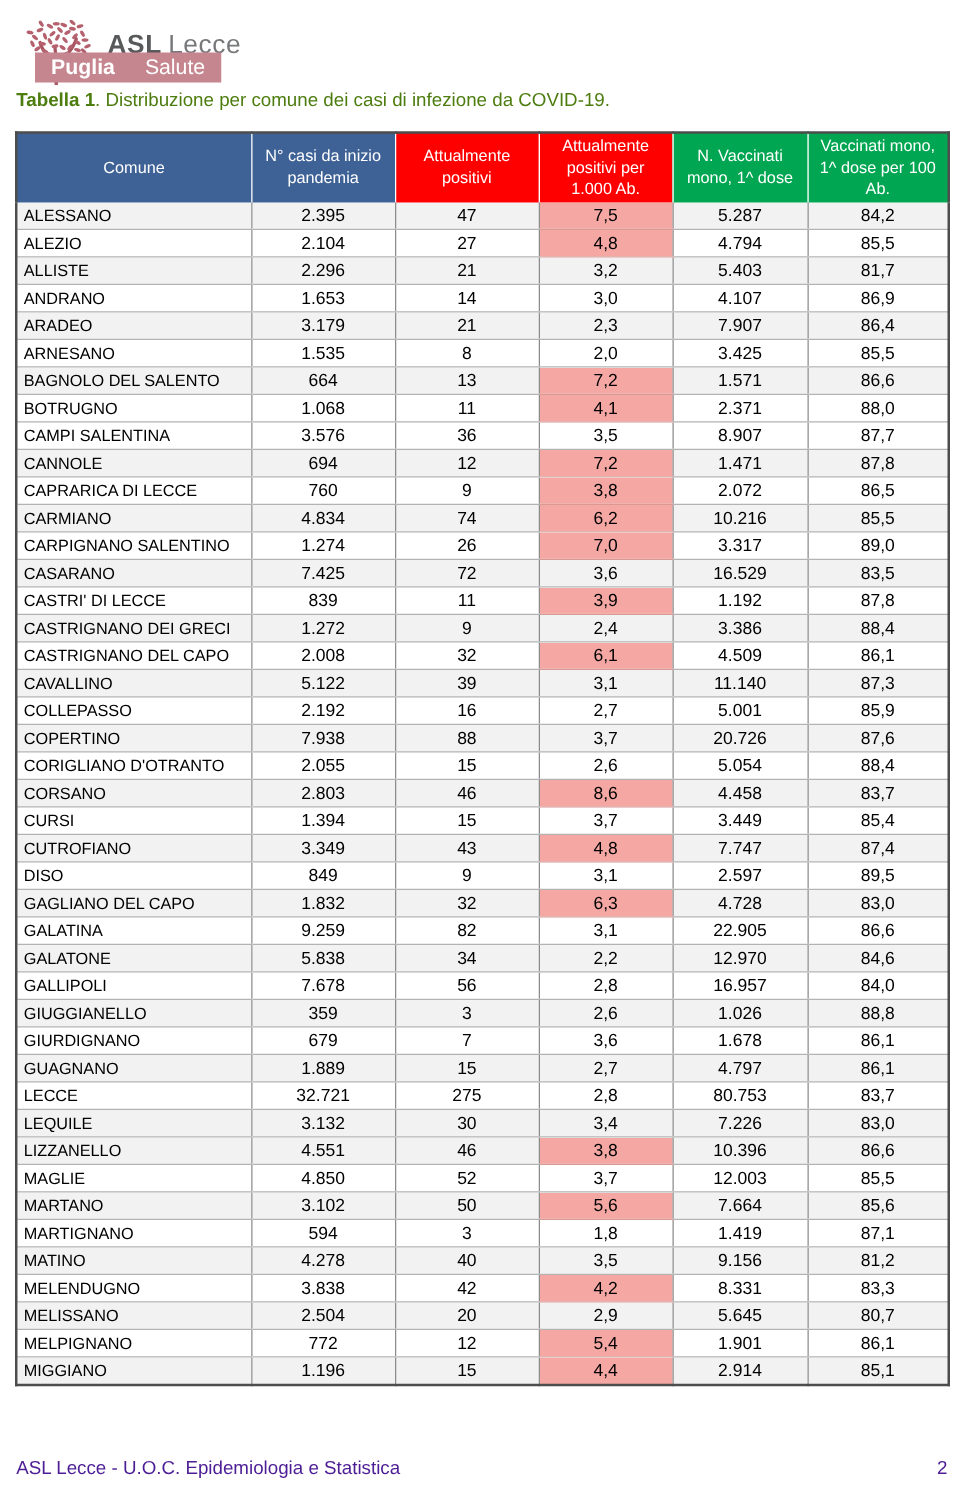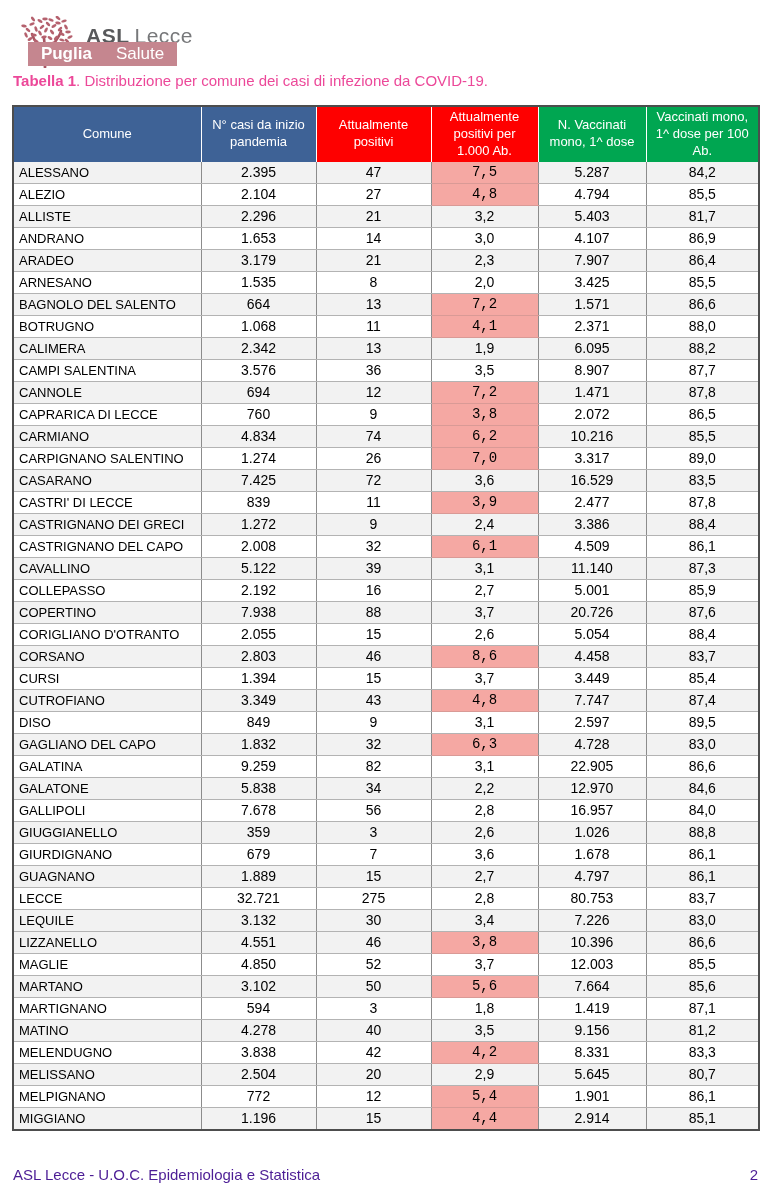--- a/index.html
+++ b/index.html
@@ -27,21 +27,21 @@
     width: 149px; height: 24px;
     background: #c5868f;
     display: flex; align-items: center; justify-content: center;
     color: #ffffff; font-size: 17px; white-space: nowrap; gap: 24px;
   }
   .banner .b { font-weight: bold; }
 
   
   .title {
     position: absolute; top: 72px; left: 13px; width: 746px;
-    font-size: 15px; color: #ec4899;
+    font-size: 15px; color: #4d7c0f;
   }
   .title .b { font-weight: bold; }
 
   
   .tblwrap { position: absolute; top: 105px; left: 12px; }
   table {
     border-collapse: collapse;
     table-layout: fixed;
     width: 746px;
     border: 2px solid #4d4d4d;
@@ -70,21 +70,21 @@
     padding: 0 5px;
     border-left: 1px solid #8c8c8c;
     border-bottom: 1px solid #b3b3b3;
     background: #ffffff;
     white-space: nowrap;
     overflow: hidden;
   }
   td:first-child { border-left: none; }
   tr.stripe td { background: #f2f2f2; }
   td.left { text-align: left; font-size: 13px; }
-  td.hl { background: #f5a8a3 !important; border-bottom-color: #d99a96; font-family: Liberation Mono, monospace; }
+  td.hl { background: #f5a8a3 !important; border-bottom-color: #d99a96; }
 
   
   .footer {
     position: absolute; top: 1166px; left: 13px; width: 745px;
     display: flex; justify-content: space-between; align-items: baseline;
     font-size: 15px; color: #4c1d95;
   }
 </style>
 </head>
 <body>
@@ -221,28 +221,20 @@
             <td>86,6</td>
           </tr>
           <tr>
             <td class="left">BOTRUGNO</td>
             <td>1.068</td>
             <td>11</td>
             <td class="hl">4,1</td>
             <td>2.371</td>
             <td>88,0</td>
           </tr>
-          <tr class="stripe">
-            <td class="left">CALIMERA</td>
-            <td>2.342</td>
-            <td>13</td>
-            <td>1,9</td>
-            <td>6.095</td>
-            <td>88,2</td>
-          </tr>
           <tr>
             <td class="left">CAMPI SALENTINA</td>
             <td>3.576</td>
             <td>36</td>
             <td>3,5</td>
             <td>8.907</td>
             <td>87,7</td>
           </tr>
           <tr class="stripe">
             <td class="left">CANNOLE</td>
@@ -282,21 +274,21 @@
             <td>72</td>
             <td>3,6</td>
             <td>16.529</td>
             <td>83,5</td>
           </tr>
           <tr>
             <td class="left">CASTRI' DI LECCE</td>
             <td>839</td>
             <td>11</td>
             <td class="hl">3,9</td>
-            <td>2.477</td>
+            <td>1.192</td>
             <td>87,8</td>
           </tr>
           <tr class="stripe">
             <td class="left">CASTRIGNANO DEI GRECI</td>
             <td>1.272</td>
             <td>9</td>
             <td>2,4</td>
             <td>3.386</td>
             <td>88,4</td>
           </tr>

